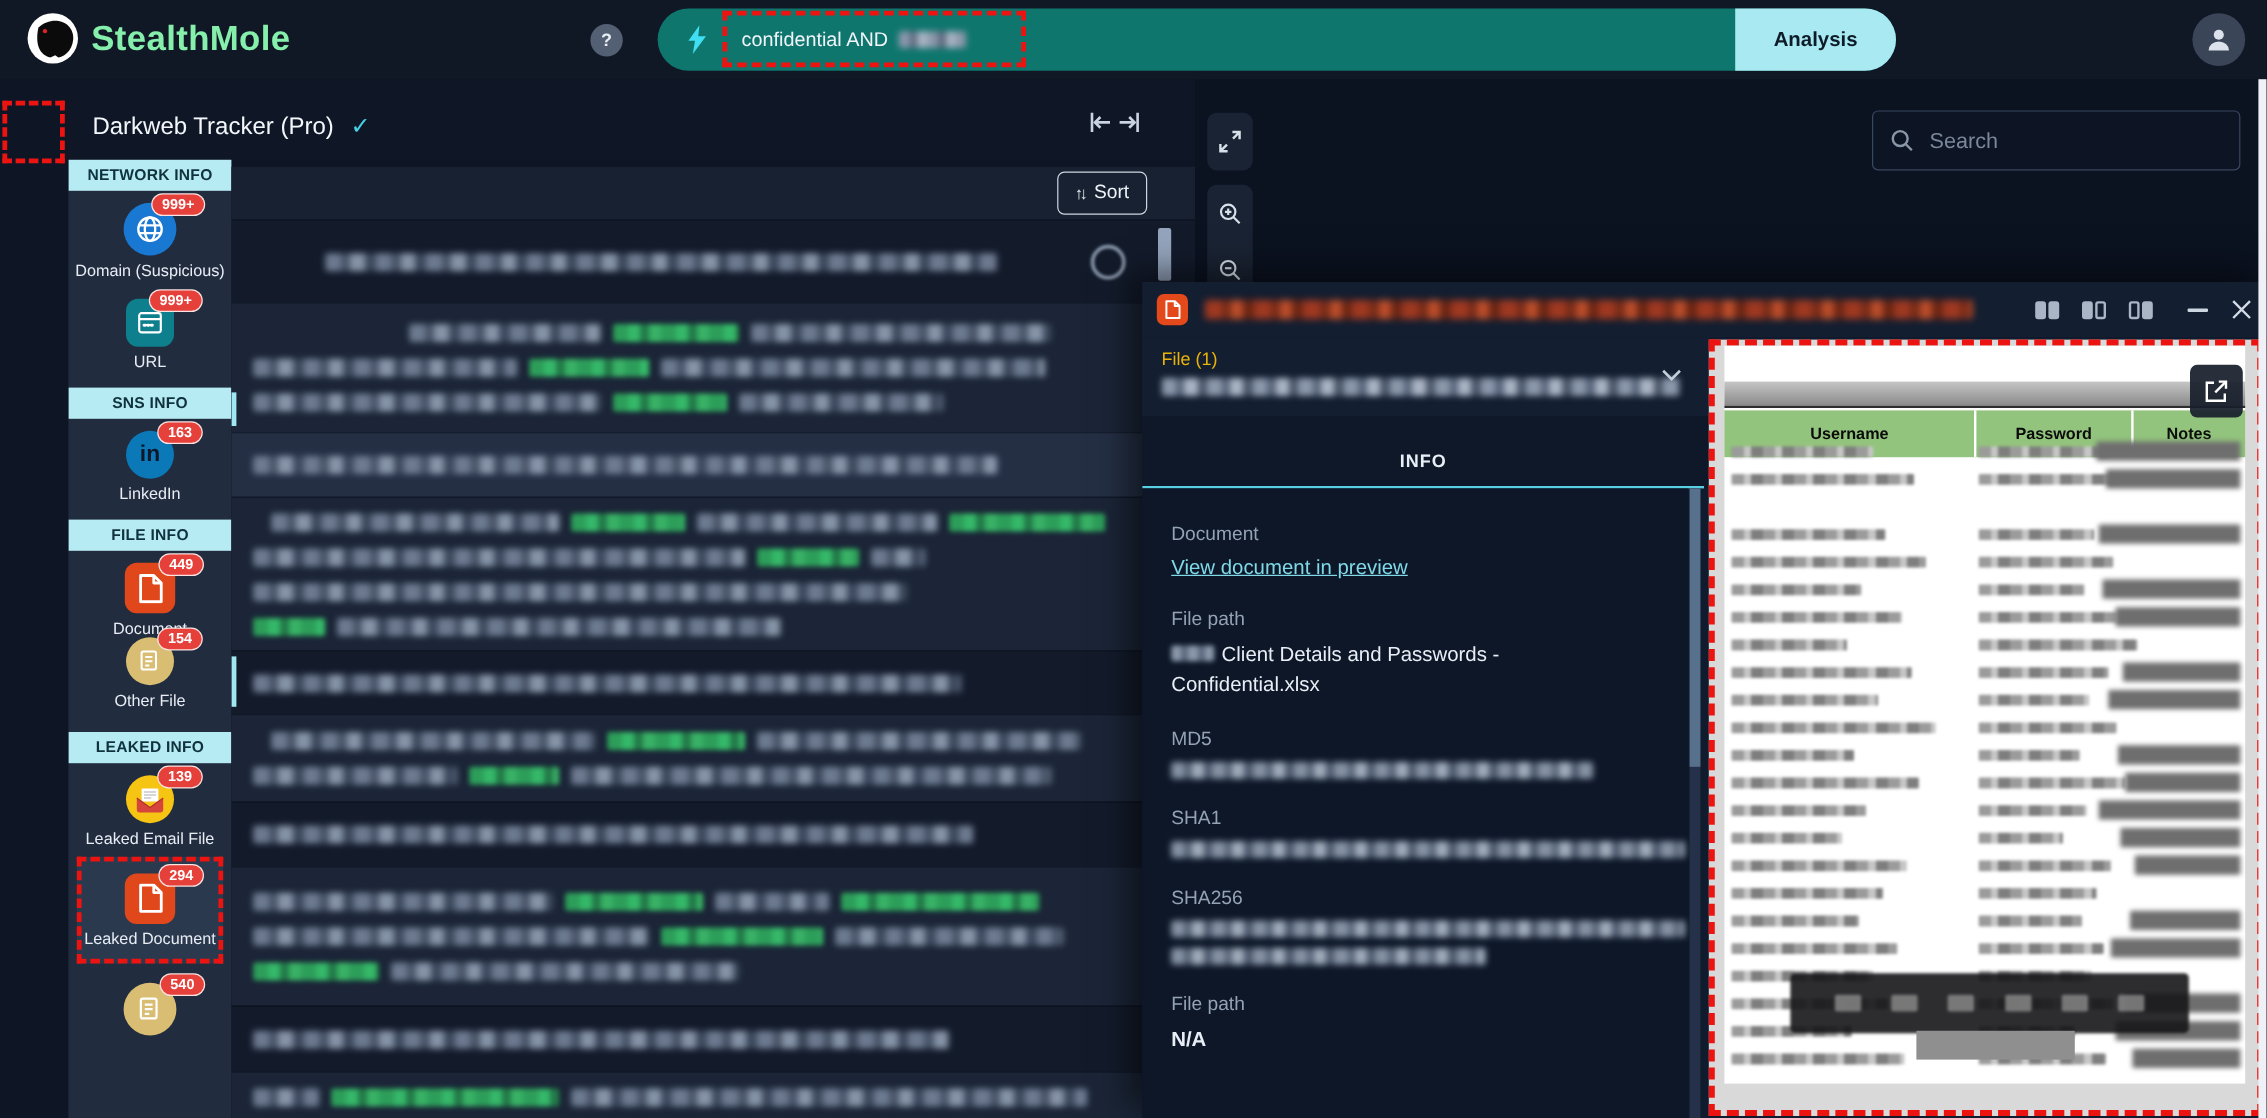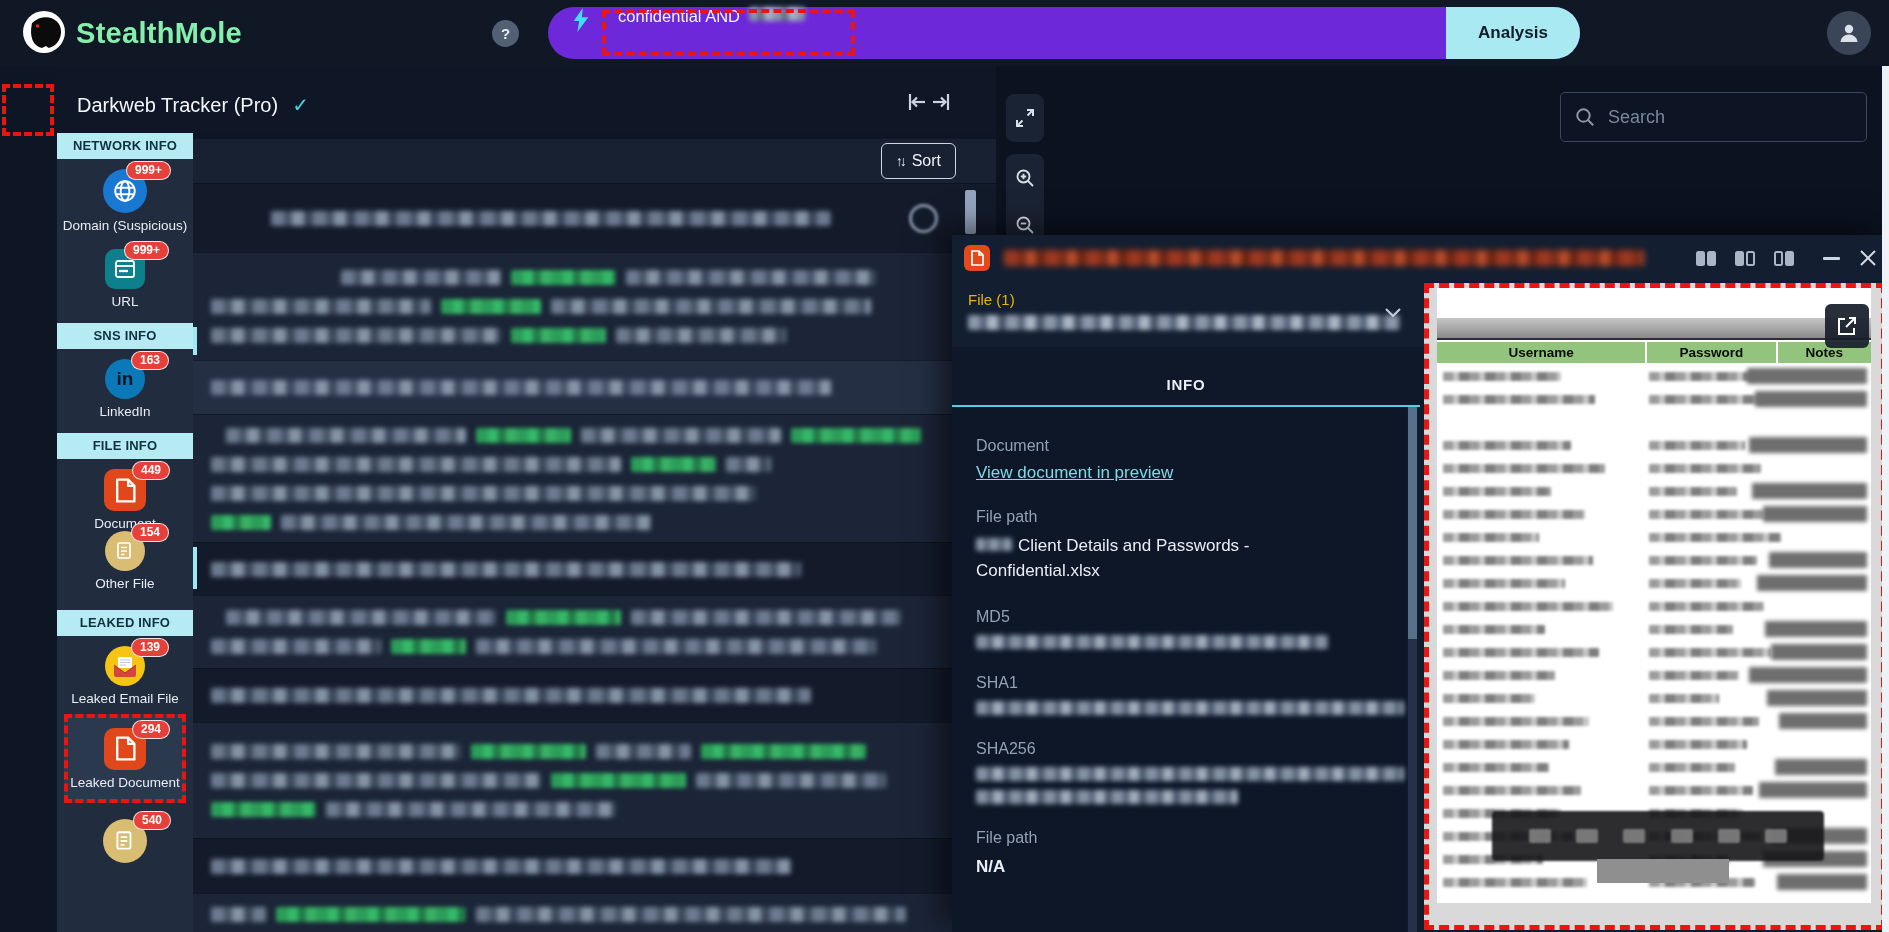--- a/index.html
+++ b/index.html
@@ -6,22 +6,22 @@
   html,body { background:#060b14; }
   #screen{ position:relative; width:1889px; height:932px; overflow:hidden;
     background:#0e1626; font-family:"Liberation Sans",sans-serif; color:#e9eef5; }
 
   
   #topbar{ position:absolute; left:0; top:0; width:100%; height:66px; background:#101826; z-index:50; }
   .logo-wrap{ position:absolute; left:22px; top:10px; display:flex; align-items:center; gap:10px; }
   .brand{ font-size:29px; font-weight:bold; color:#86efac; letter-spacing:.3px; }
   .help-btn{ position:absolute; left:492px; top:20px; width:27px; height:27px; border-radius:50%;
     background:#535f72; color:#e9eef5; font-weight:bold; font-size:15px; display:flex; align-items:center; justify-content:center; }
-  .search-pill{ position:absolute; left:548px; top:7px; width:1032px; height:52px; background:#6d28d9;
-    border-radius:26px; display:flex; }
+  .search-pill{ position:absolute; left:548px; top:7px; width:1032px; height:52px; background:#0f766e;
+    border-radius:26px; display:flex; align-items:center; }
   .bolt{ margin-left:22px; width:22px; height:26px; flex:0 0 auto; }
   .query-text{ margin-left:26px; font-size:16.5px; color:#f1f5f9; white-space:nowrap; }
   .query-blur{ display:inline-block; width:56px; height:14px; margin-left:9px; border-radius:2px;
     background:repeating-linear-gradient(90deg,#8b98ab 0 9px,#5d6a7e 9px 15px,#a6b2c2 15px 24px);
     filter:blur(2.5px); vertical-align:middle; }
   .analysis-btn{ position:absolute; right:0; top:0; height:52px; width:134px; background:#a9e9f2;
     border-radius:0 26px 26px 0; color:#0e1c2a; font-size:17px; font-weight:600;
     display:flex; align-items:center; justify-content:center; }
   .avatar{ position:absolute; right:18px; top:11px; width:44px; height:44px; border-radius:50%;
     background:#3a4558; display:flex; align-items:center; justify-content:center; }
@@ -132,21 +132,21 @@
   .fname-val{ width:330px; }
   #info-scroll-track{ position:absolute; left:456px; top:172px; bottom:0; width:9px; background:#243148; }
   #info-scroll-thumb{ position:absolute; left:0; top:0; width:9px; height:232px; background:#57708c; }
 
   
   #preview{ position:absolute; left:472px; top:48px; right:3px; bottom:2px; border:5px dashed #ec1410;
     background:#d9d9d9; overflow:hidden; z-index:40; }
   #page{ position:absolute; left:8px; top:0; right:10px; bottom:22px; background:#fff; }
   #sheet-toolbar{ position:absolute; left:0; right:0; top:30px; height:22px;
     background:linear-gradient(#c6c6c6,#8a8a8a); border-bottom:2px solid #2e2e2e; }
-  #sheet-head{ position:absolute; left:0; right:0; top:54px; height:21px; background:#93c47d; display:flex; }
+  #sheet-head{ position:absolute; left:0; right:0; top:54px; height:39px; background:#93c47d; display:flex; }
   .sh-cell{ color:#0b0b0b; font-size:13.5px; font-weight:bold; display:flex; align-items:center; justify-content:center; }
   .sh-cell+.sh-cell{ border-left:2px solid #fff; }
   #sheet-rows{ position:absolute; left:0; right:0; top:77px; bottom:0; }
   .pv-row{ position:relative; height:23px; }
   .pv-bar{ position:absolute; top:7px; height:9px; border-radius:1px;
     background:repeating-linear-gradient(90deg,#9b9b9b 0 10px,#c6c6c6 10px 16px,#7e7e7e 16px 26px);
     filter:blur(1.4px); }
   .pv-u{ left:6px; } .pv-p{ left:212px; }
   .pv-note{ position:absolute; right:4px; top:3px; height:16px; background:#6e6e6e; filter:blur(2.2px); border-radius:1px; }
   #open-btn{ position:absolute; top:16px; right:12px; width:44px; height:44px; border-radius:6px;

